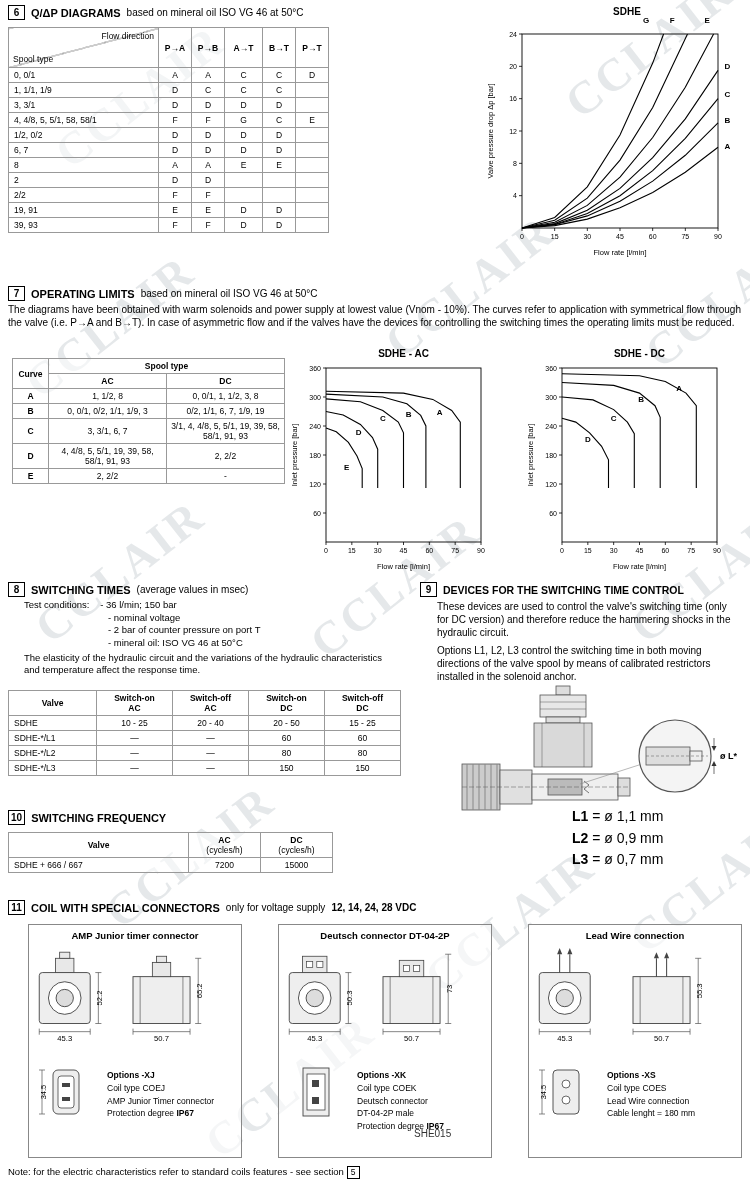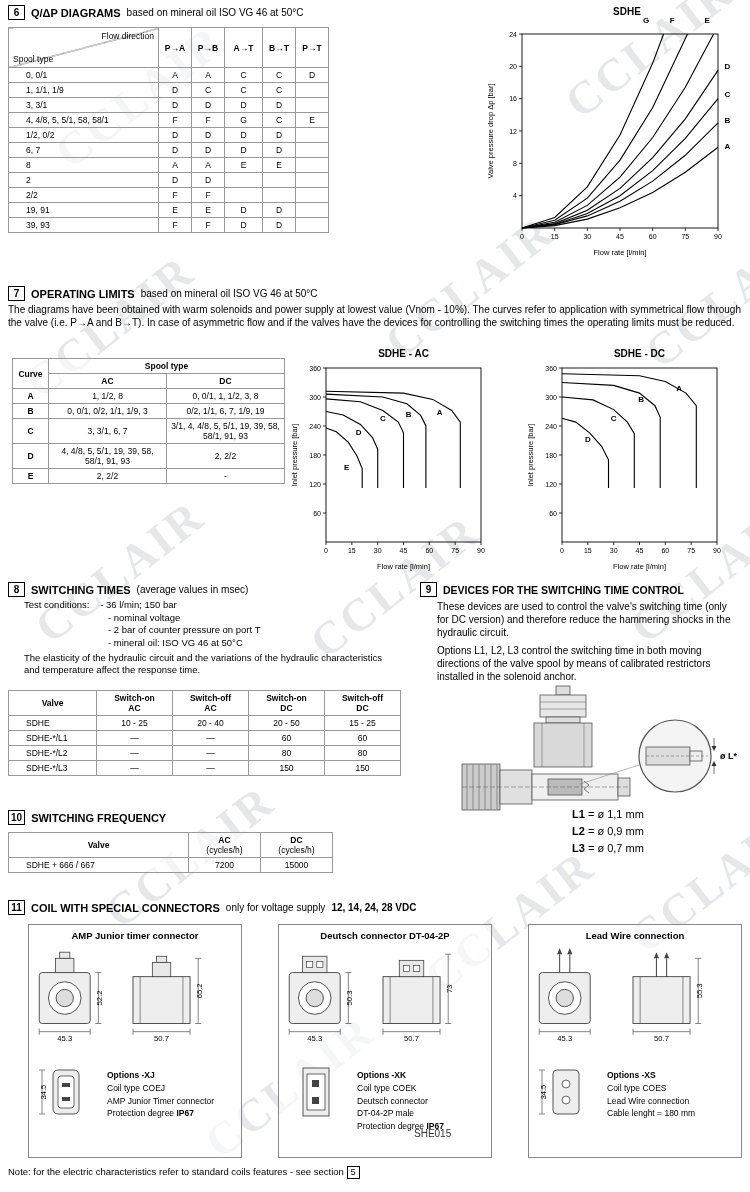--- a/index.html
+++ b/index.html
@@ -11,36 +11,36 @@
   .sec-header{display:flex;align-items:center;gap:6px;white-space:nowrap}
   .sec-num{min-width:17px;height:15px;border:1px solid #000;display:inline-flex;align-items:center;justify-content:center;font-size:10px;font-weight:bold;padding:0 2px}
   .sec-title{font-weight:bold;font-size:11px}
   .sec-suffix{font-size:10px}
   .sec-suffix-bold{font-size:10px;font-weight:bold}
   .par{font-size:10px;line-height:1.28}
   table{border-collapse:collapse;background:rgba(255,255,255,0.55)}
   .dtable{font-size:8.5px}
   .dtable th,.dtable td{border:1px solid #999;padding:2px 3px;text-align:center;vertical-align:middle}
   .dtable th{font-weight:bold}
-  .dtable td.spool{text-align:left;padding-left:17px}
+  .dtable td.spool{text-align:left;padding-left:5px}
   .dtable td.curve{font-weight:bold}
   .corner{position:relative;width:150px;height:40px;padding:0;background:
     linear-gradient(to bottom right,transparent calc(50% - 0.5px),#999 calc(50% - 0.5px),#999 calc(50% + 0.5px),transparent calc(50% + 0.5px));}
   .corner .corner-top{position:absolute;top:3px;right:4px;font-weight:normal;font-size:8.5px}
   .corner .corner-bottom{position:absolute;bottom:3px;left:4px;font-weight:normal;font-size:8.5px}
   .chart-block{display:flex;flex-direction:column;align-items:stretch}
   .chart-title{font-weight:bold;font-size:10px;text-align:center;padding-left:26px;margin-bottom:1px}
   .cond-item{margin-left:84px}
   .coil-panels{position:absolute;left:28px;top:924px;display:flex;gap:36px}
   .coil-panel{width:214px;height:234px;border:1px solid #888;background:rgba(255,255,255,0.6)}
   .coil-panel-title{font-weight:bold;font-size:9.5px;text-align:center;padding:5px 2px 1px}
   .coil-drawings{padding:0 2px}
   .coil-bottom{display:flex;gap:10px;padding:2px 4px 0 6px;align-items:flex-start}
   .options{font-size:8.5px;line-height:1.5;padding-top:13px}
-  .legend-line{font-size:11px;line-height:1.55}
+  .legend-line{font-size:14px;line-height:1.55}
   .note-box{display:inline-block;border:1px solid #000;font-size:8.5px;padding:0 3px;line-height:11px;margin-left:3px}
   .footer-code{font-size:10px;color:#333}
 </style>
 </head>
 <body>
 
 <div class="page">
 
   <div class="abs" style="left:0;top:0;width:750px;height:1192px">
       <div class="wm" style="left: 40px; top: 70px;">CCLAIR</div>

